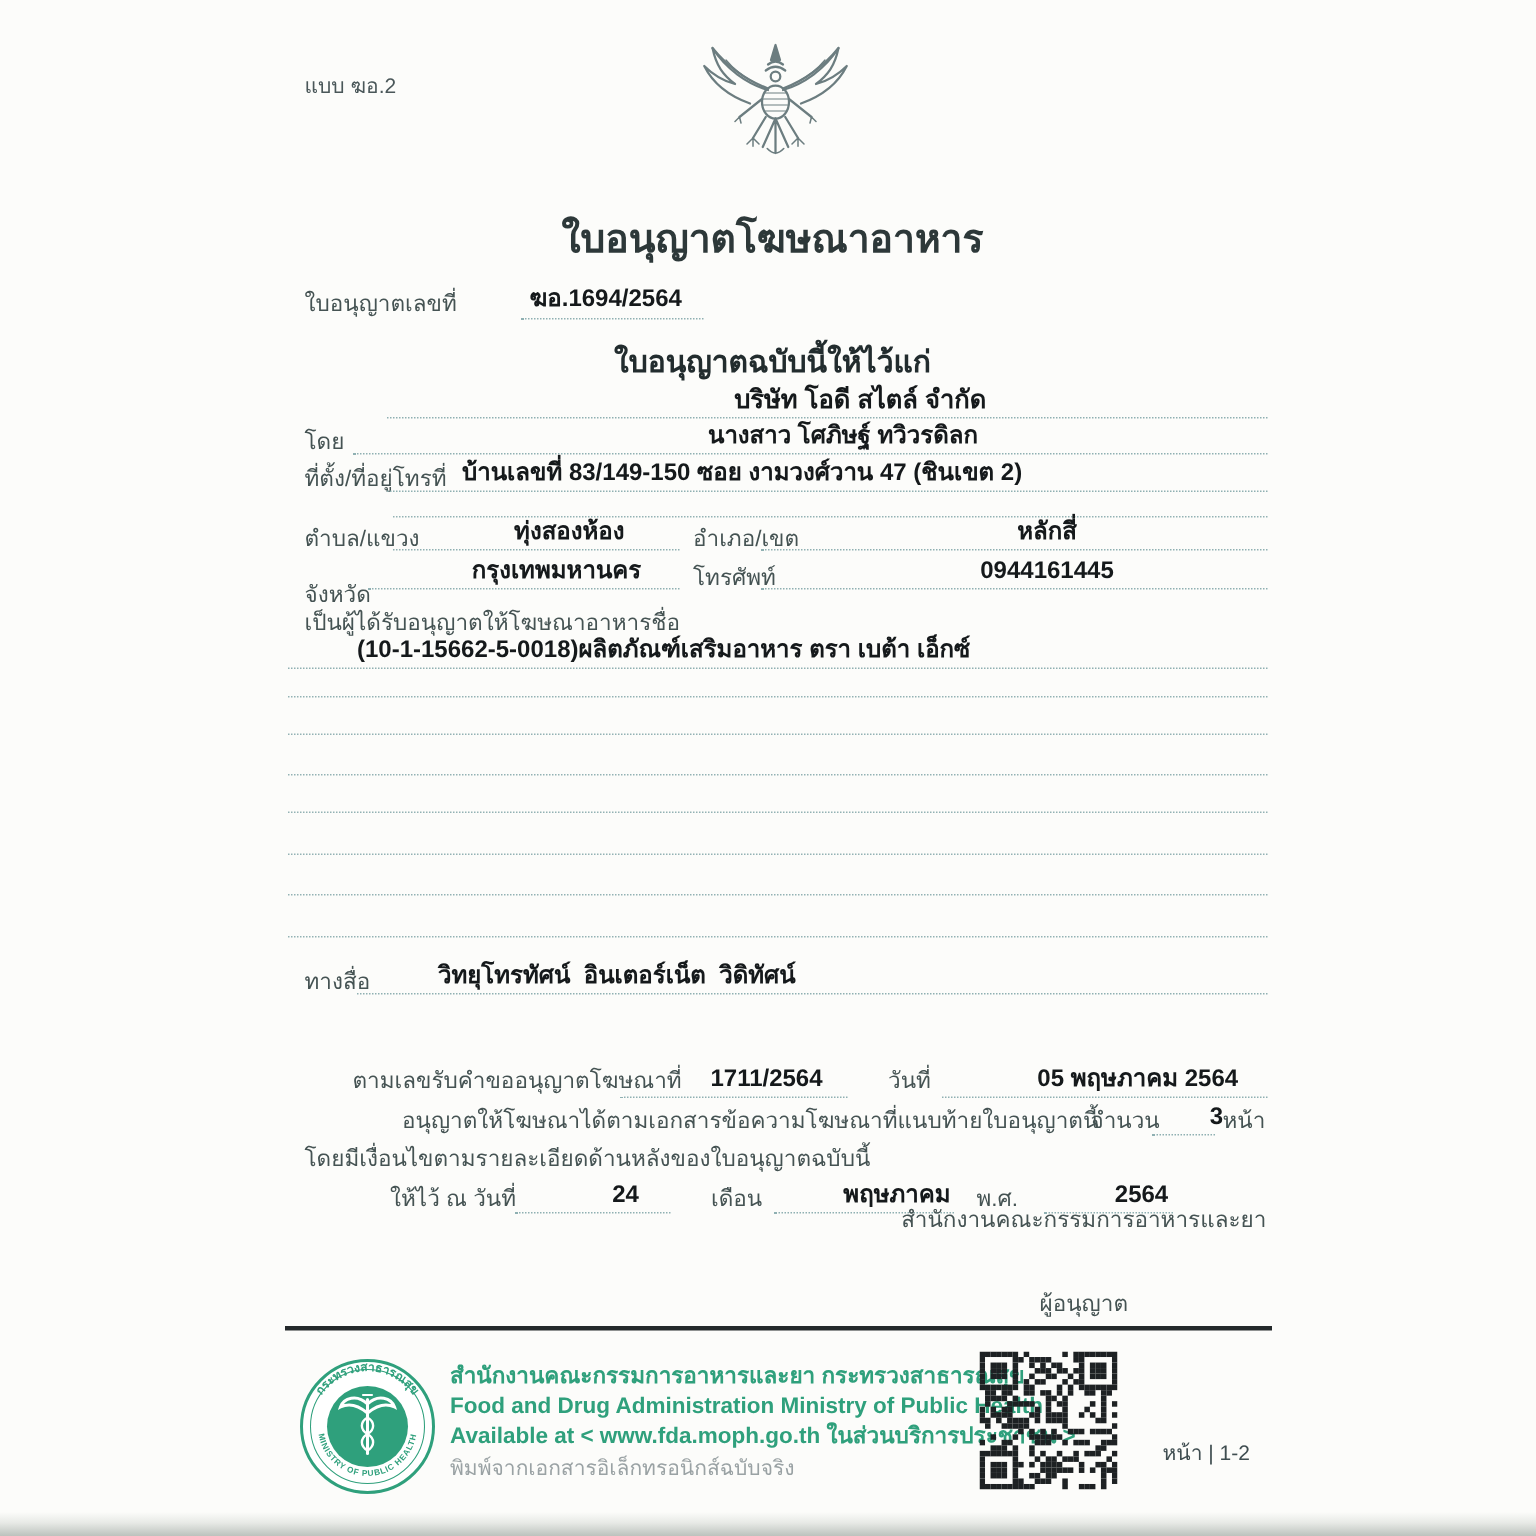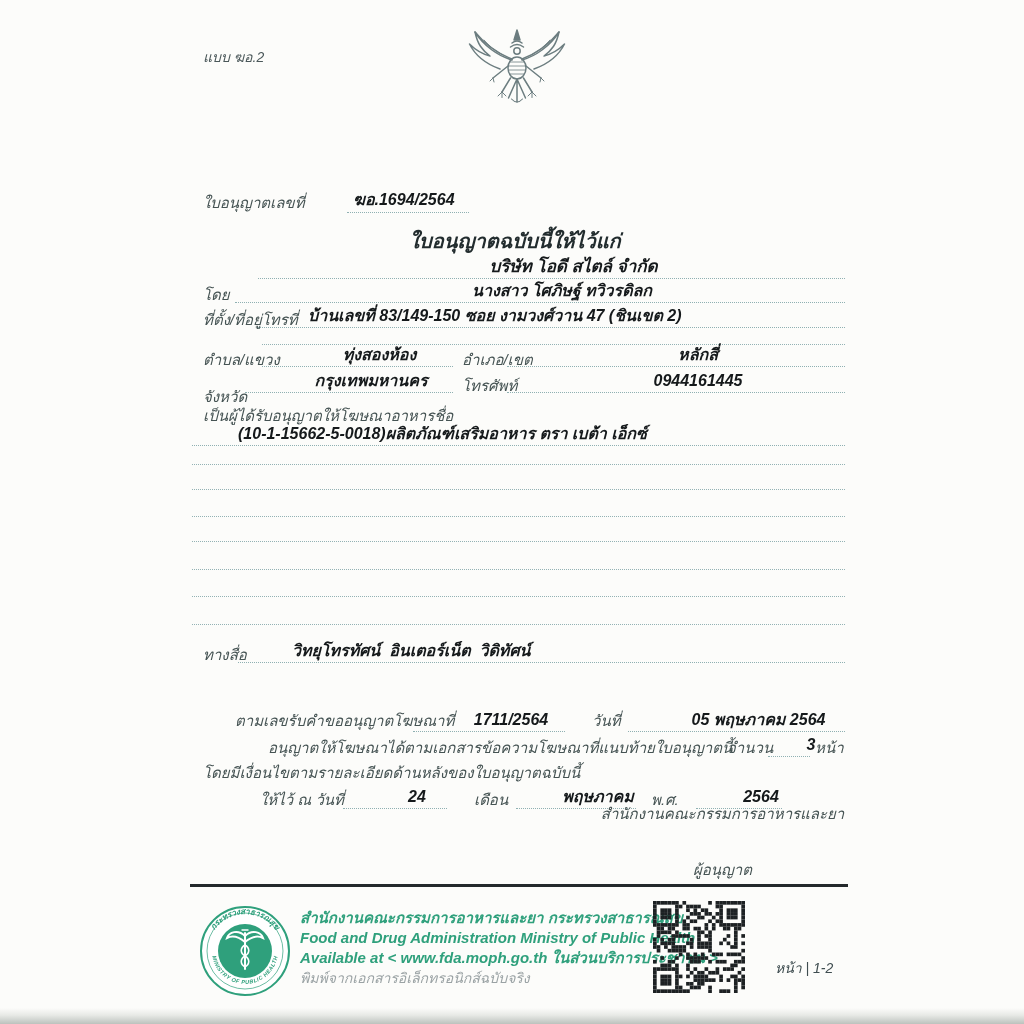--- a/index.html
+++ b/index.html
@@ -4,21 +4,21 @@
 <style>
   html,body{margin:0;padding:0;overflow:hidden;}
   body{
     width:1024px;height:1024px;
     background:#f4f5f2;
     font-family:"Liberation Sans","DejaVu Sans",sans-serif;
     color:#39464a;
     position:relative;
   }
   .page{position:absolute;left:0;top:0;width:1024px;height:1024px;background:#fcfcfa;}
-  .abs{position:absolute;font-style:italic;}
+  .abs{position:absolute;}
   .lbl{font-size:15px;color:#45535'3';}
   .lbl{font-size:15px;color:#455353;line-height:1.25;}
   .val{font-weight:700;color:#15191b;font-size:16px;white-space:pre;line-height:1.25;margin-left:44px;}
   .uline{border-bottom:1.6px dotted #8fb0b2;}
   .fline{display:flex;align-items:flex-end;justify-content:center;border-bottom:1.6px dotted #8fb0b2;padding-bottom:1px;box-sizing:border-box;}
   .fline.left{justify-content:flex-start;}
   .bline{height:0;border-bottom:1.6px dotted #93b2b4;}
   .title{font-size:26px;font-weight:600;color:#2d3839;text-align:center;}
   .h2{font-size:20px;font-weight:600;color:#222c2e;text-align:center;}
   .centerblk{text-align:center;}
@@ -53,20 +53,21 @@
         <path d="M46 40 L31 52 M64 40 L79 52"></path>
         <path d="M31 52 l-3 3 M31 52 l1 4 M79 52 l3 3 M79 52 l-1 4" stroke-width="1"></path>
         <path d="M48.5 52 L40 66 M61.5 52 L70 66"></path>
         <path d="M40 66 l-4 4 M40 66 l0 5.5 M40 66 l4 4 M70 66 l-4 4 M70 66 l0 5.5 M70 66 l4 4" stroke-width="1"></path>
         <path d="M55 53 L46.5 72 M55 53 L55 76 M55 53 L63.5 72"></path>
         <path d="M49.5 73 q5.5 6 11 0" stroke-width="1.1"></path>
       </g>
     </svg>
   </div>
 
+  <div class="abs title" style="left:185px;top:138px;width:660px;">ใบอนุญาตโฆษณาอาหาร</div>
 
   <div class="abs lbl" style="left:203px;top:194px;">ใบอนุญาตเลขที่</div>
   <div class="abs val uline" style="left:303px;top:190px;padding:0 14px 2px 6px;">ฆอ.1694/2564</div>
 
   <div class="abs h2" style="left:185px;top:225px;width:660px;">ใบอนุญาตฉบับนี้ให้ไว้แก่</div>
 
   <div class="abs fline" style="left:258px;top:251px;width:587px;height:28px;">
     <span class="val" style="font-size:17px;">บริษัท โอดี สไตล์ จำกัด</span>
   </div>
 

